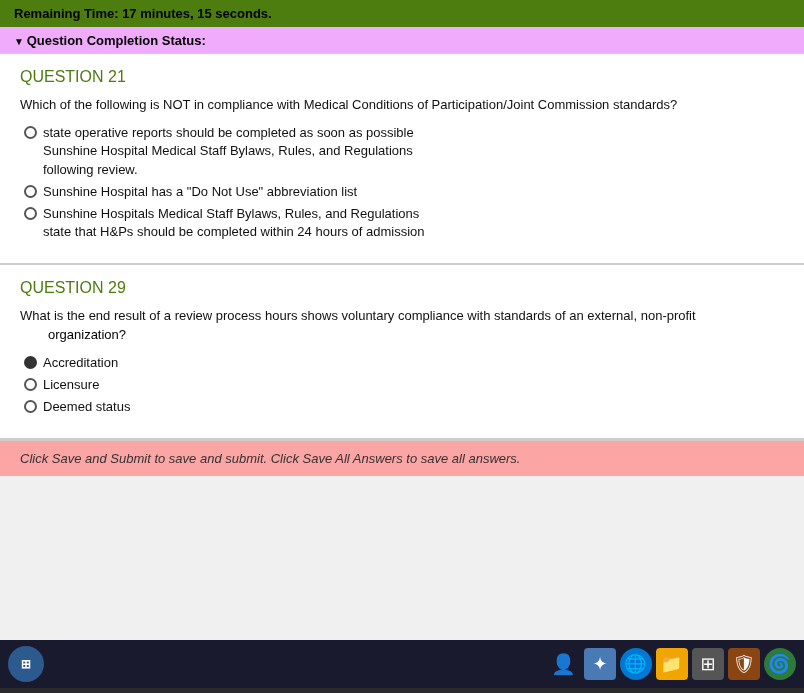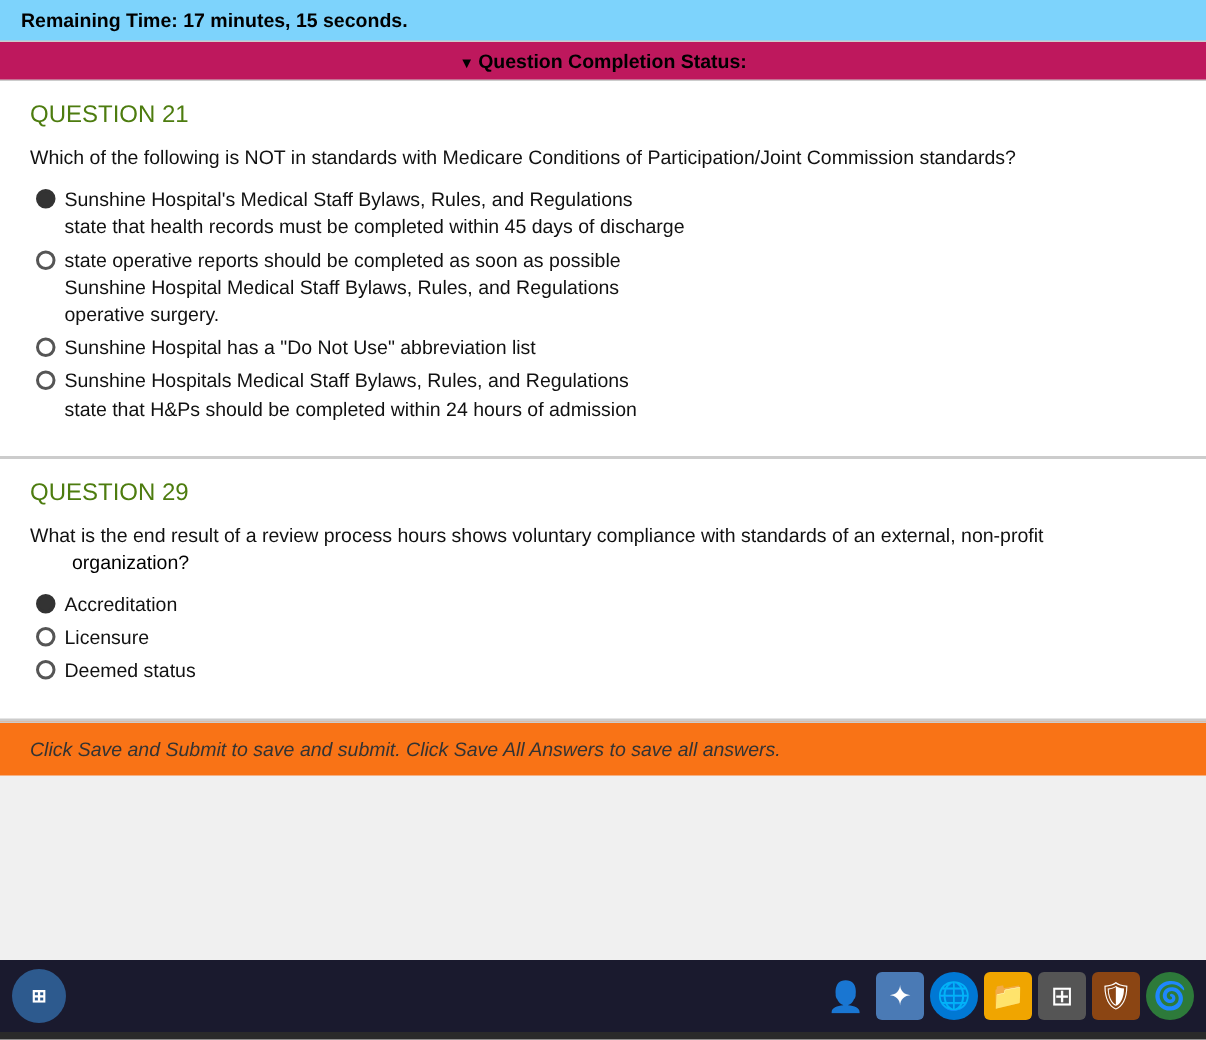--- a/index.html
+++ b/index.html
@@ -11,33 +11,32 @@
       overflow: hidden;
       position: relative;
     }
     .main-container {
       background: #f0f0f0;
       width: 804px;
       min-height: 640px;
       position: relative;
     }
     .timer-bar {
-      background: #7dd3fc;
+      background: #4d7c0f;
       padding: 6px 14px;
       border-bottom: 1px solid #ccc;
       font-size: 13px;
       font-weight: bold;
     }
     .completion-status {
-      background: #be185d;
+      background: #f0abfc;
       padding: 5px 14px;
       font-size: 13px;
       font-weight: bold;
       border-bottom: 1px solid #ccc;
-      text-align: center;
     }
     .completion-status::before {
       content: '▼ ';
       font-size: 10px;
     }
     .question-block {
       background: #fff;
       margin: 0;
       padding: 14px 20px 18px 20px;
       border-bottom: 2px solid #ccc;
@@ -60,21 +59,21 @@
       margin-bottom: 4px;
       font-size: 13px;
       color: #111;
       line-height: 1.4;
       padding-left: 4px;
     }
     .answer-option .option-text {
       flex: 1;
     }
     .footer-bar {
-      background: #f97316;
+      background: #fca5a5;
       border-top: 1px solid #ccc;
       padding: 10px 20px;
       font-size: 13px;
       font-style: italic;
       color: #333;
     }
     .taskbar {
       background: #1a1a2e;
       height: 48px;
       display: flex;
@@ -154,36 +153,29 @@
     <span>Remaining Time:</span>
     <span>17 minutes, 15 seconds.</span>
   </div>
 
   <div class="completion-status">
     <span>Question Completion Status:</span>
   </div>
 
   <div class="question-block">
     <div class="question-title">QUESTION 21</div>
-    <div class="question-text">Which of the following is NOT in standards with Medicare Conditions of Participation/Joint Commission standards?</div>
-
-    <div class="answer-option">
-      <span class="radio-filled"></span>
-      <div class="option-text">
-        <div>Sunshine Hospital's Medical Staff Bylaws, Rules, and Regulations</div>
-        <div>state that health records must be completed within 45 days of discharge</div>
-      </div>
-    </div>
+    <div class="question-text">Which of the following is NOT in compliance with Medical Conditions of Participation/Joint Commission standards?</div>
+
 
     <div class="answer-option">
       <span class="radio-empty"></span>
       <div class="option-text">
         <div>state operative reports should be completed as soon as possible</div>
         <div>Sunshine Hospital Medical Staff Bylaws, Rules, and Regulations</div>
-        <div>operative surgery.</div>
+        <div>following review.</div>
       </div>
     </div>
 
     <div class="answer-option">
       <span class="radio-empty"></span>
       <div class="option-text">
         <div>Sunshine Hospital has a "Do Not Use" abbreviation list</div>
       </div>
     </div>
 

